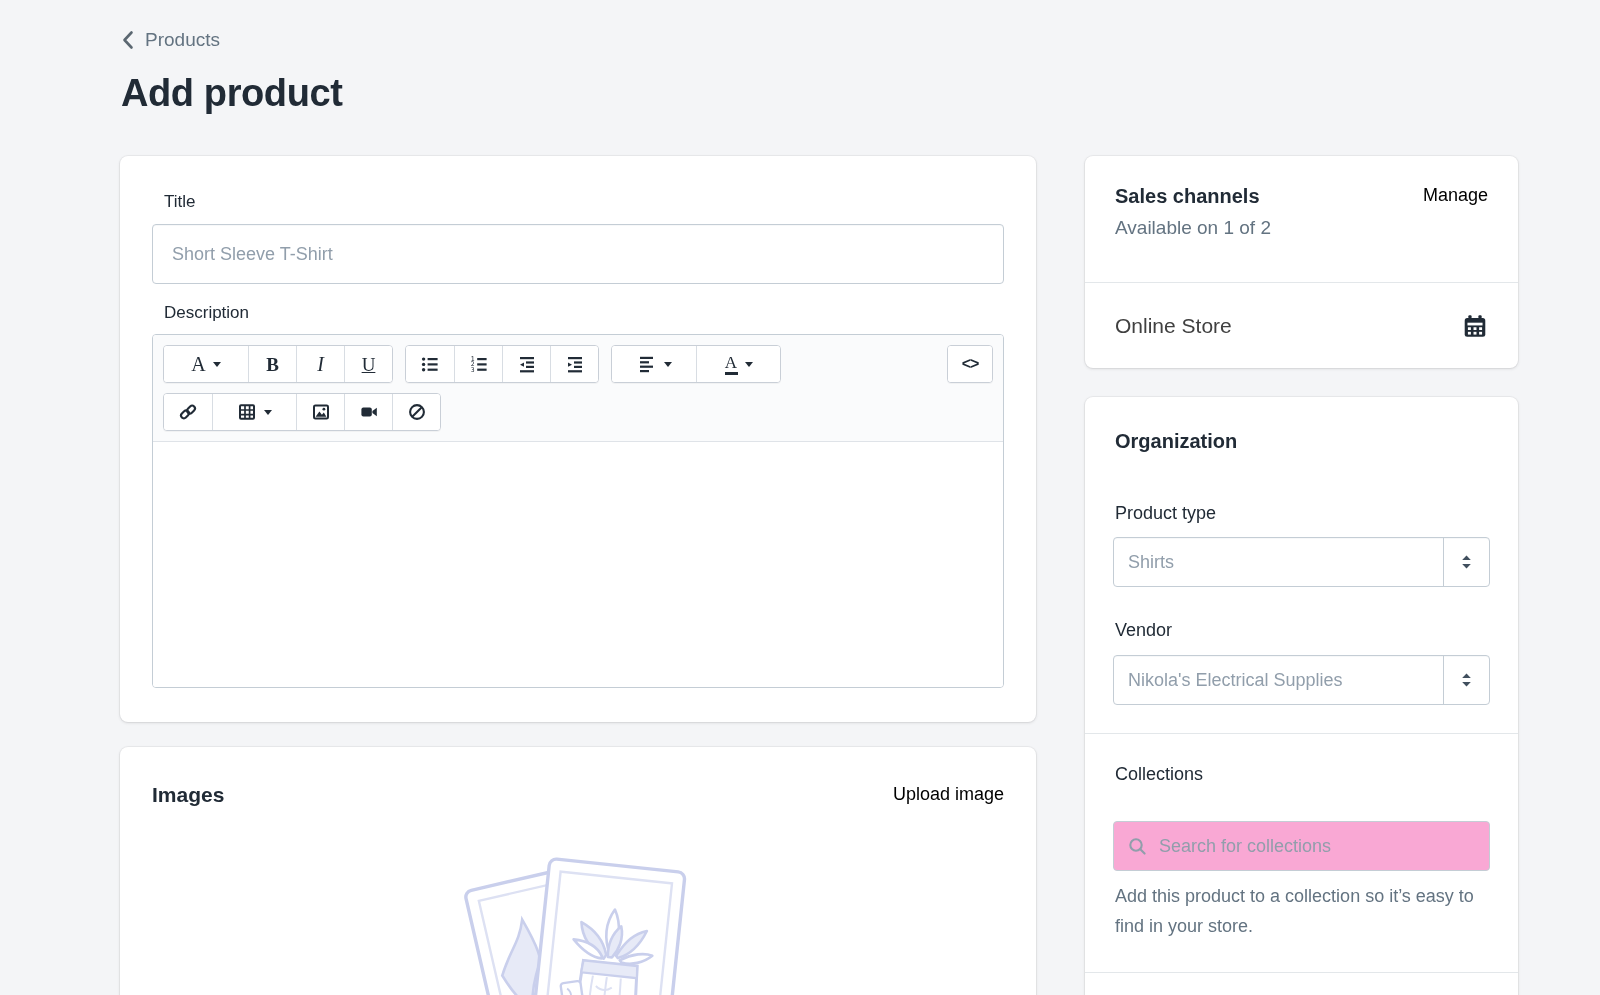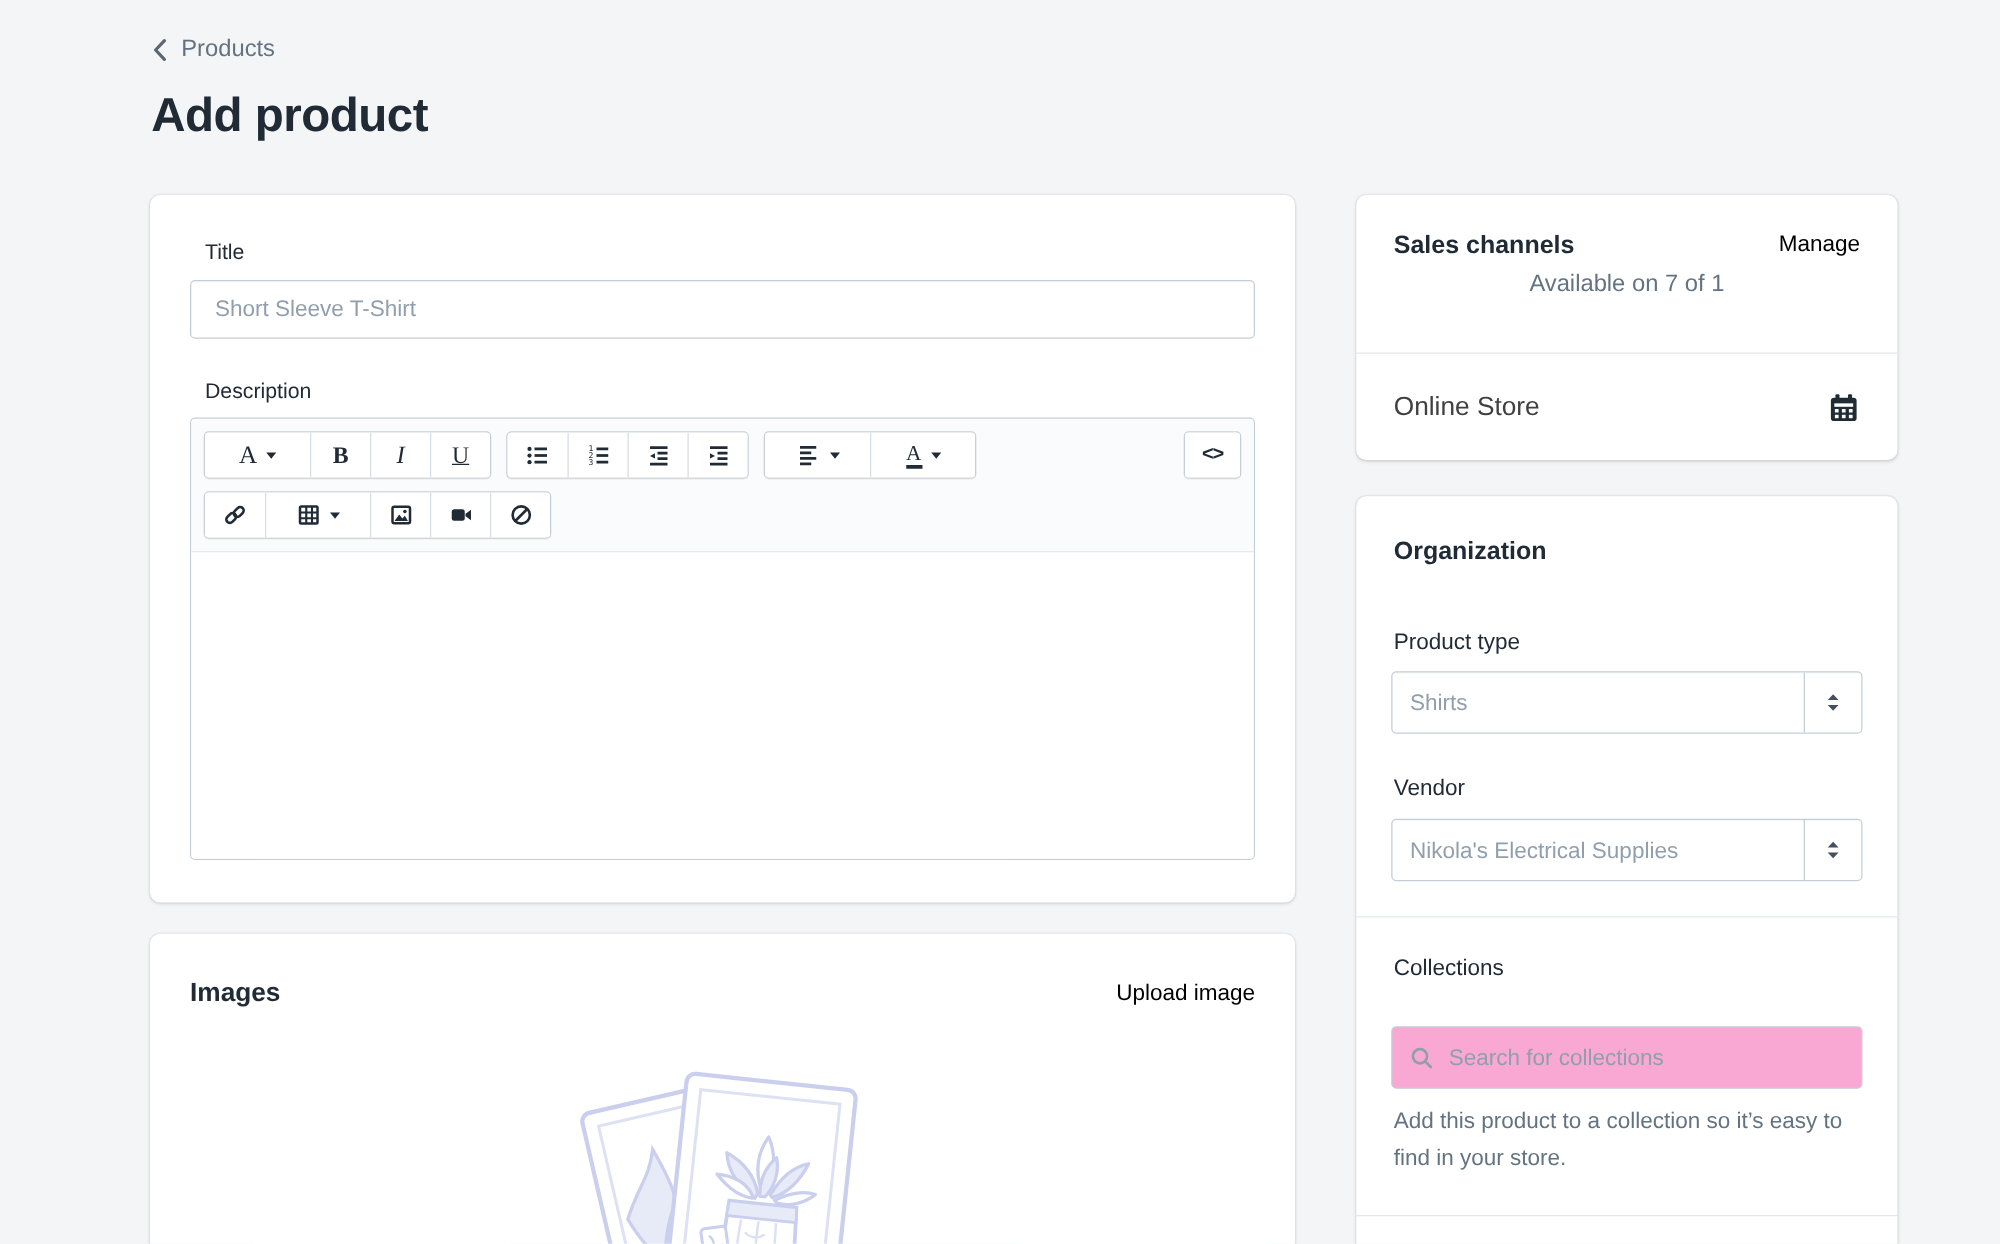--- a/index.html
+++ b/index.html
@@ -20,21 +20,21 @@
     color:#637381; font-size:19px; cursor:pointer; text-decoration:none;
   }
   #page-title {
     position:absolute; left:121px; top:72px; font-size:38px; font-weight:700;
     letter-spacing:-.4px; color:#212b36; margin:0;
   }
   
   #main-card { left:120px; top:156px; width:916px; height:566px; }
   .form-label { position:absolute; left:44px; font-size:17px; color:#212b36; }
   #title-input {
-    position:absolute; left:32px; top:68px; width:852px; height:47px;
+    position:absolute; left:32px; top:68px; width:852px; height:60px;
     border:1px solid #c4cdd5; border-radius:4px; padding:0 19px; font-size:18px;
     font-family:inherit; color:#212b36; outline:none; background:#fff;
     box-shadow:inset 0 1px 0 0 rgba(99,115,129,.05);
   }
   input::placeholder { color:#919eab; opacity:1; }
   #editor {
     position:absolute; left:32px; top:178px; width:852px; height:354px;
     border:1px solid #c4cdd5; border-radius:4px; overflow:hidden; background:#fff;
   }
   #editor-toolbar { background:#fafbfc; border-bottom:1px solid #dfe3e8; padding:10px; }
@@ -64,21 +64,21 @@
   .glyph-code { font-size:16px; font-weight:700; letter-spacing:-1px; color:#212b36; }
   #editor-content { height:250px; background:#fff; cursor:text; }
   
   #images-card { left:120px; top:747px; width:916px; height:420px; }
   .card-heading { font-size:20px; font-weight:700; color:#212b36; }
   #images-heading { position:absolute; left:32px; top:36px; font-size:21px; }
   .link { color:#000000; font-size:18px; cursor:pointer; text-decoration:none; }
   #upload-link { position:absolute; right:32px; top:37px; }
   #upload-illustration { position:absolute; left:50%; top:100px; transform:translateX(-50%); }
   
-  #sales-card { left:1085px; top:156px; width:433px; height:212px;text-align:center; }
+  #sales-card { left:1085px; top:156px; width:433px; height:212px; }
   .sec { position:absolute; left:0; right:0; }
   #sales-head { top:0; height:126px; padding:29px 30px 0; }
   .head-row { display:flex; align-items:flex-start; justify-content:space-between; }
   #sales-sub { margin-top:9px; font-size:19px; color:#637381; }
   #sales-divider { position:absolute; left:0; right:0; top:126px; border-top:1px solid #e3e7ea; }
   #channel-row {
     position:absolute; left:0; right:0; top:127px; height:85px;
     display:flex; align-items:center; justify-content:space-between; padding:0 30px;
     font-size:21px; color:#404040;
   }
@@ -304,21 +304,21 @@
     </svg>
   </div>
 </div>
 
 <div class="card" id="sales-card">
   <div class="sec" id="sales-head">
     <div class="head-row">
       <span class="card-heading">Sales channels</span>
       <a class="link">Manage</a>
     </div>
-    <div id="sales-sub">Available on 7 of 1</div>
+    <div id="sales-sub">Available on 1 of 2</div>
   </div>
   <div id="sales-divider"></div>
   <div id="channel-row">
     <span>Online Store</span>
     <span>
       <svg width="26" height="24" viewBox="0 0 22 21">
         <rect x="5.2" y="1.2" width="2.8" height="4.6" rx="0.8" fill="#212b36"></rect>
         <rect x="14" y="1.2" width="2.8" height="4.6" rx="0.8" fill="#212b36"></rect>
         <rect x="2" y="3.6" width="18" height="16.4" rx="2.2" fill="#212b36"></rect>
         <rect x="4.4" y="7.6" width="13.2" height="2.4" fill="#ffffff"></rect>

